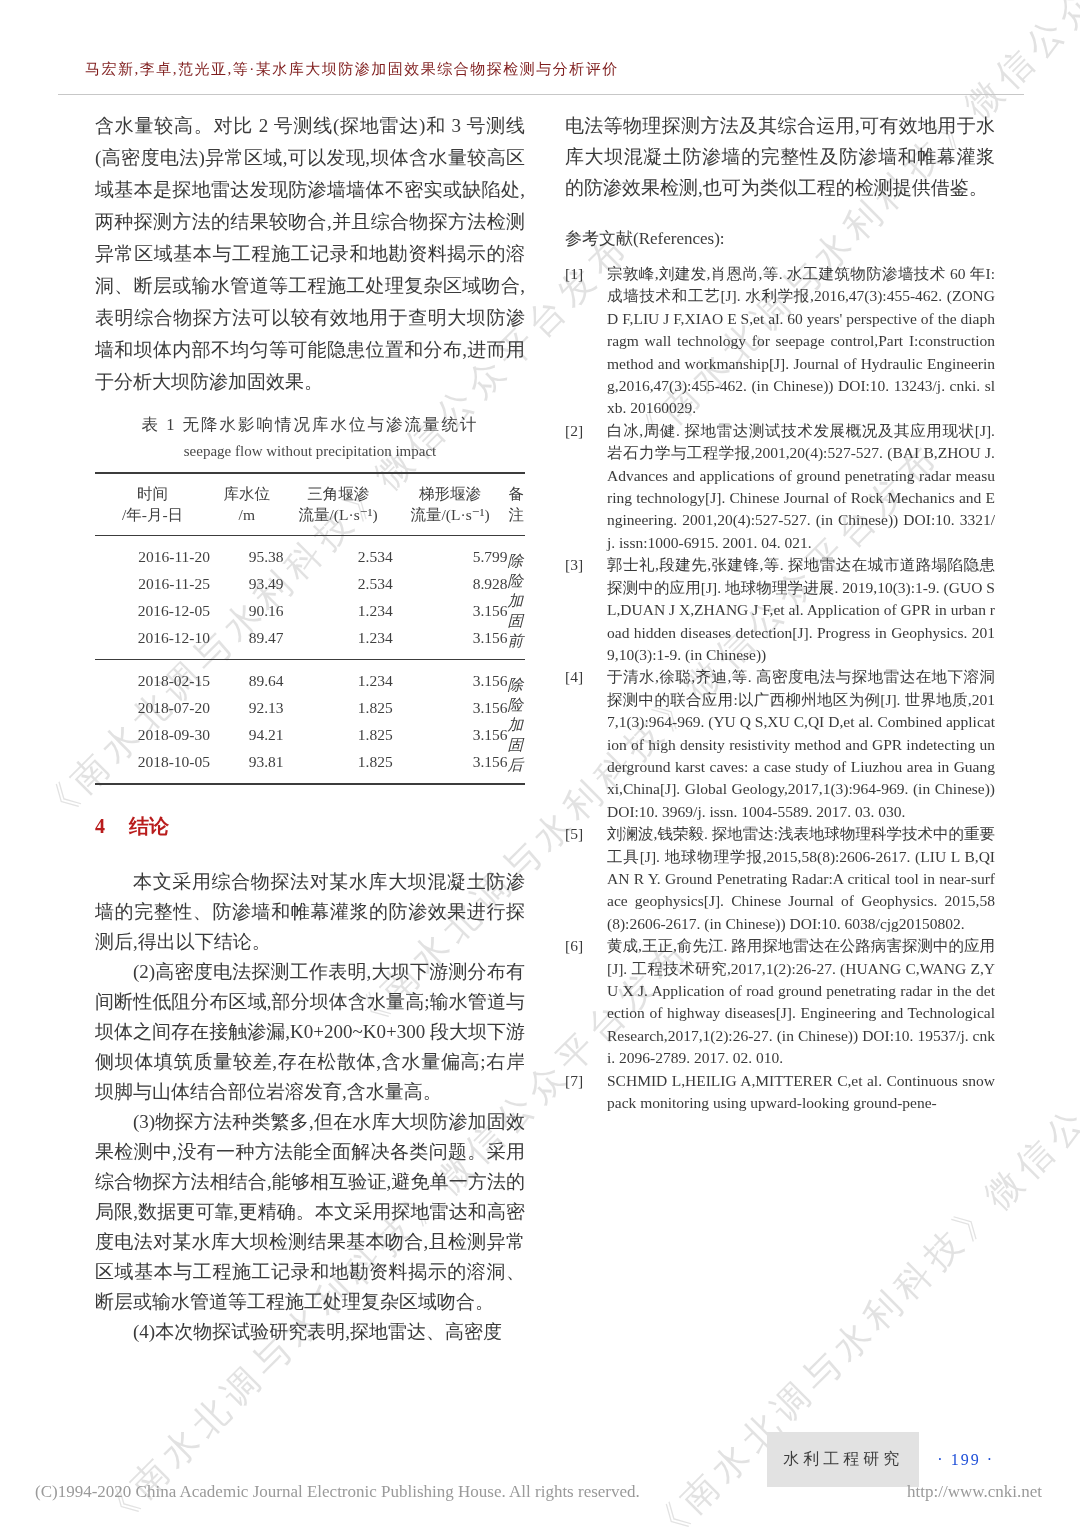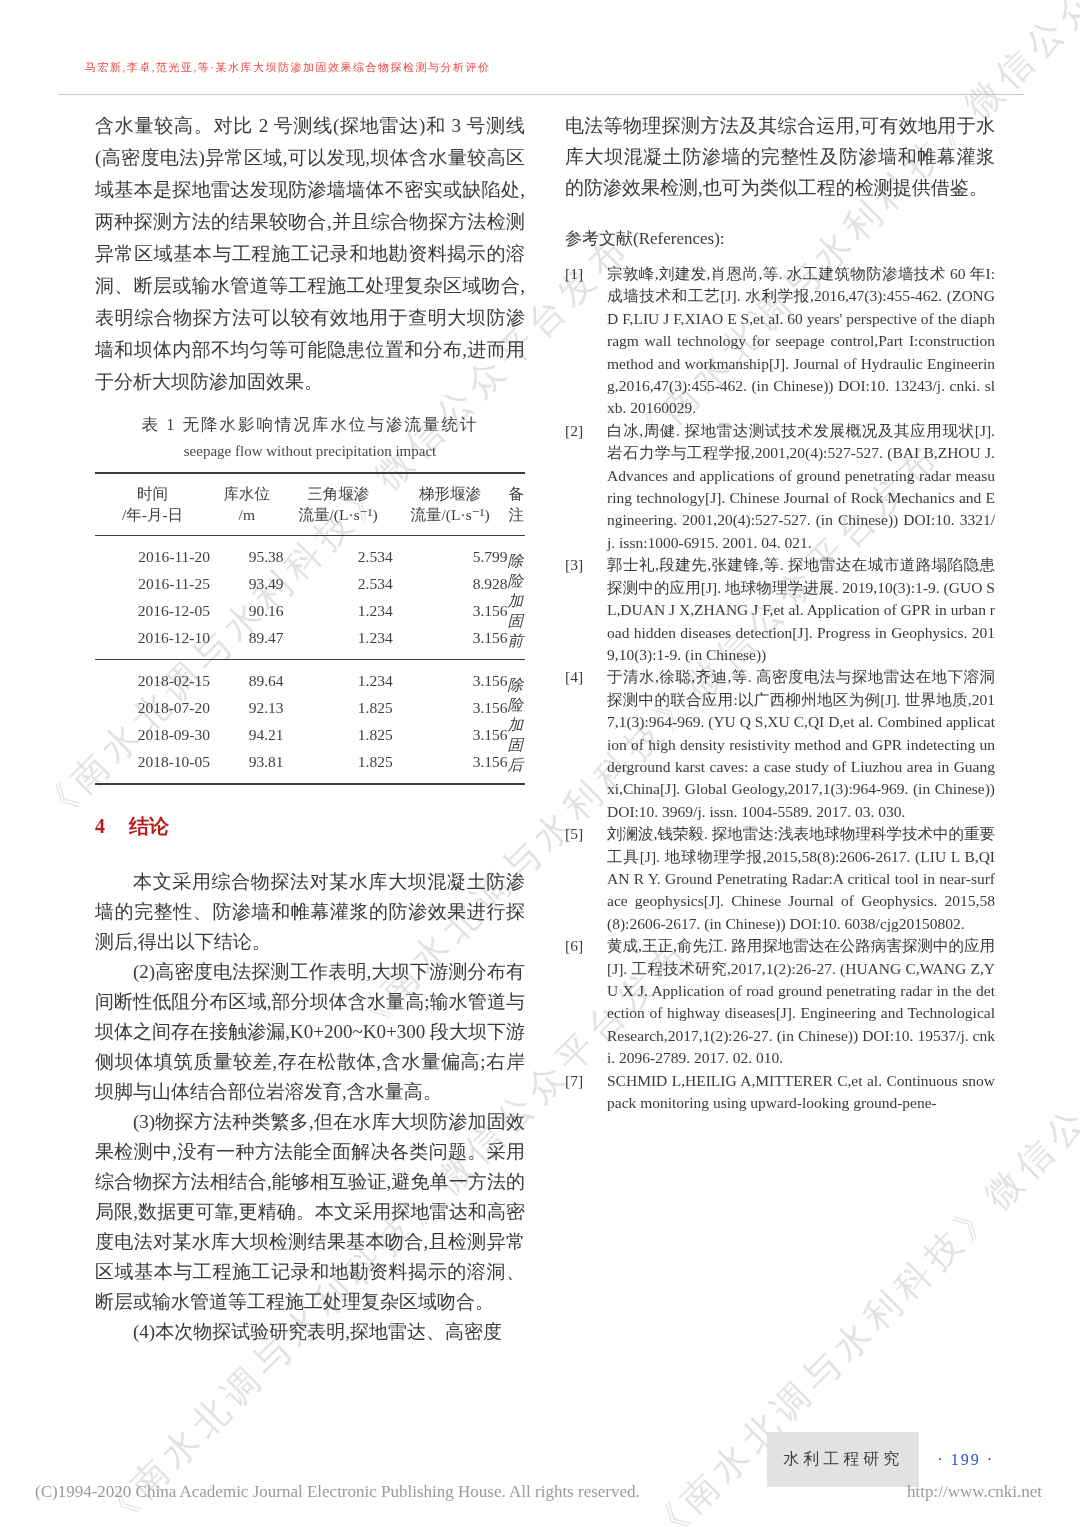--- a/index.html
+++ b/index.html
@@ -24,21 +24,21 @@
     transform-origin: left top;
     pointer-events: none;
     z-index: 1;
   }
 
   .content { position: relative; z-index: 2; }
 
   
   .running-head {
     position: absolute; top: 60px; left: 85px; right: 60px;
-    font-size: 11px; color: #ef4444; letter-spacing: 1.5px;
+    font-size: 15px; color: #7f1d1d; letter-spacing: 1.5px;
   }
   .header-rule {
     position: absolute; top: 94px; left: 58px; right: 56px;
     border-top: 1px solid #c7c7c7; height: 0;
   }
 
   
   .columns {
     position: absolute; top: 110px; left: 95px;
     width: 900px; display: flex; gap: 40px;

